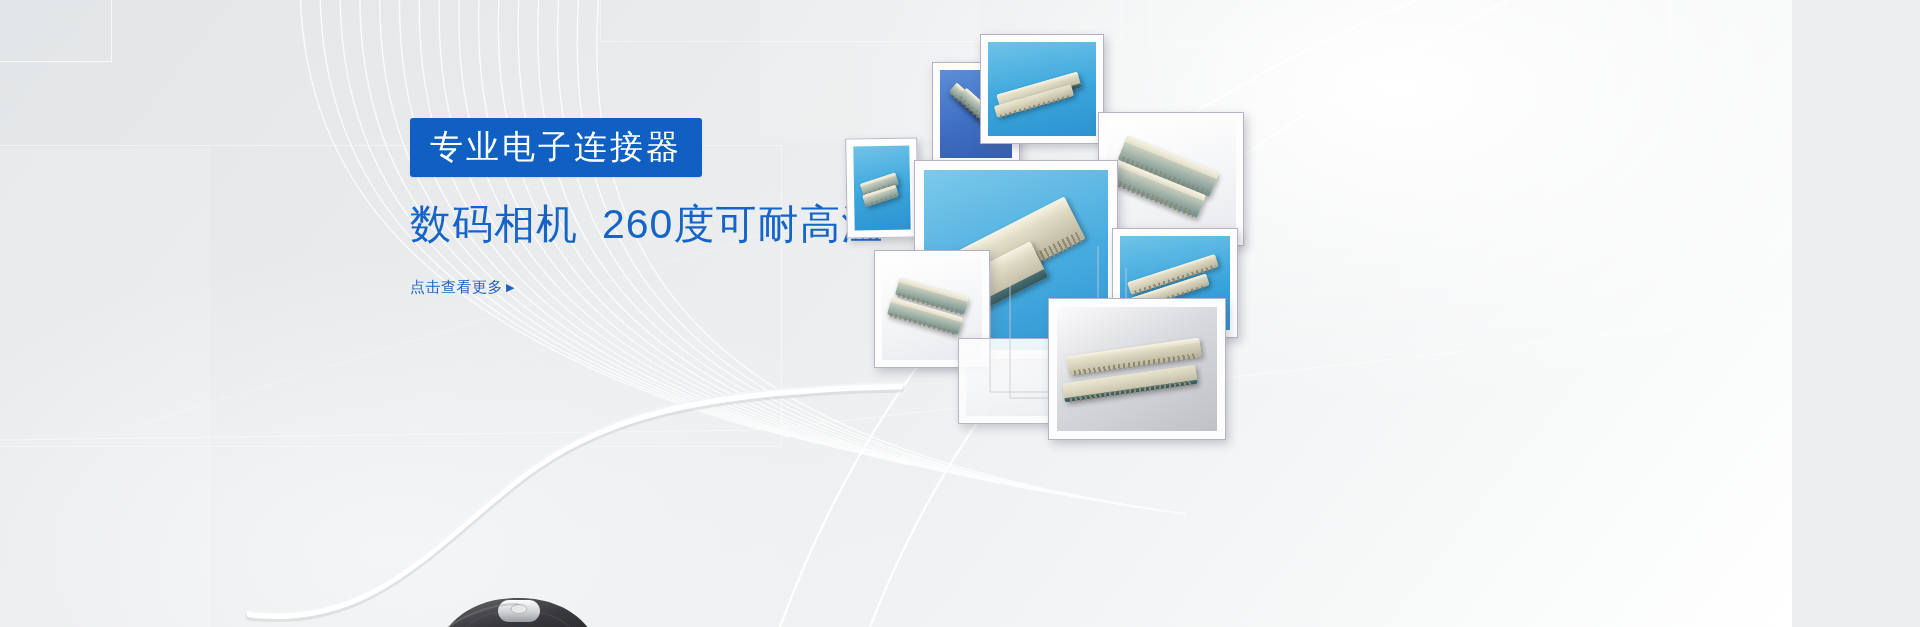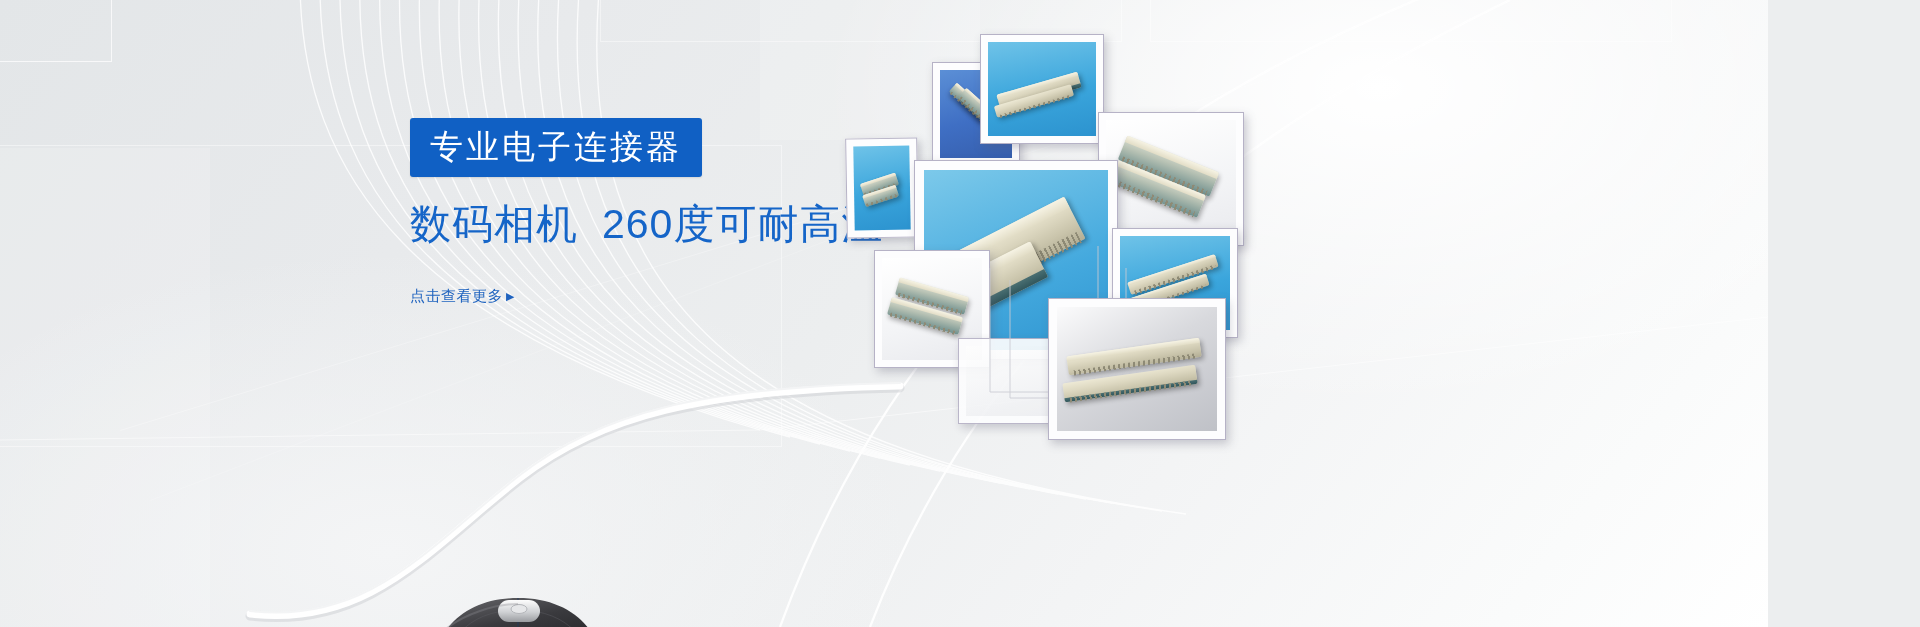--- a/index.html
+++ b/index.html
@@ -7,20 +7,21 @@
     width:1920px;height:627px;overflow:hidden;
     font-family:"Liberation Sans","DejaVu Sans",sans-serif;
     background:#eceeef;
   }
   #banner{
     position:relative;width:1768px;height:627px;overflow:hidden;
     background:
       radial-gradient(ellipse 900px 520px at 78% 14%, #ffffff 0%, rgba(255,255,255,0) 62%),
       radial-gradient(ellipse 760px 430px at 22% 88%, #f4f5f6 0%, rgba(244,245,246,0) 70%),
       linear-gradient(128deg,#e3e6e8 0%,#e8eaec 26%,#eceeef 48%,#f3f4f5 68%,#fafbfb 88%,#ffffff 100%);
+    padding-left: 24px;
   }
 
   
   .bg-layer{position:absolute;inset:0;pointer-events:none;}
   .panel{position:absolute;border:1px solid rgba(255,255,255,.72);}
   .panel.soft{border-color:rgba(255,255,255,.45);}
   .tint{position:absolute;background:rgba(255,255,255,.16);}
   .diag{position:absolute;background:rgba(255,255,255,.30);transform-origin:0 0;}
 
   
@@ -35,21 +36,21 @@
     box-shadow:0 1px 2px rgba(0,0,0,.10);
   }
   #headline{
     margin-top:26px;color:#1565c8;font-size:41px;line-height:1.05;
     letter-spacing:1px;white-space:nowrap;font-weight:400;
   }
   #headline .gap{display:inline-block;width:24px;}
   #desc{margin-top:24px;color:#1f63bf;font-size:17px;line-height:2.25;letter-spacing:.4px;max-width:450px;}
   #desc b{font-weight:700;letter-spacing:.8px;}
   #more{
-    margin-top:41px;color:#1f63bf;font-size:15px;letter-spacing:.5px;
+    margin-top:32px;color:#1f63bf;font-size:15px;letter-spacing:.5px;
     text-decoration:none;display:inline-block;cursor:pointer;
   }
   #more .tri{font-size:11px;margin-left:3px;vertical-align:1px;}
 
   
   #cluster{position:absolute;left:840px;top:0;width:720px;height:627px;}
   .card{
     position:absolute;background:#fdfdfe;
     border:1px solid #b6b2c6;
     box-shadow:3px 4px 9px rgba(90,90,110,.30);

